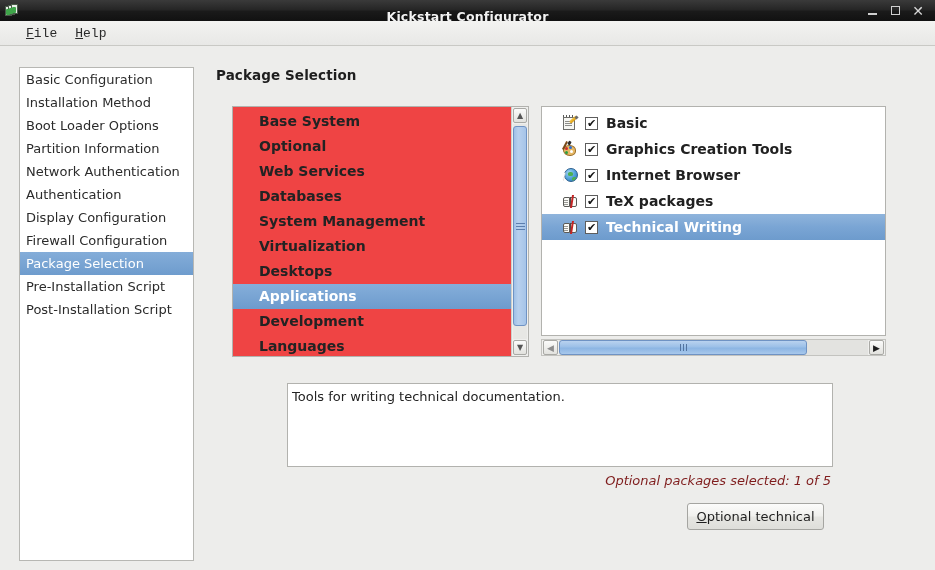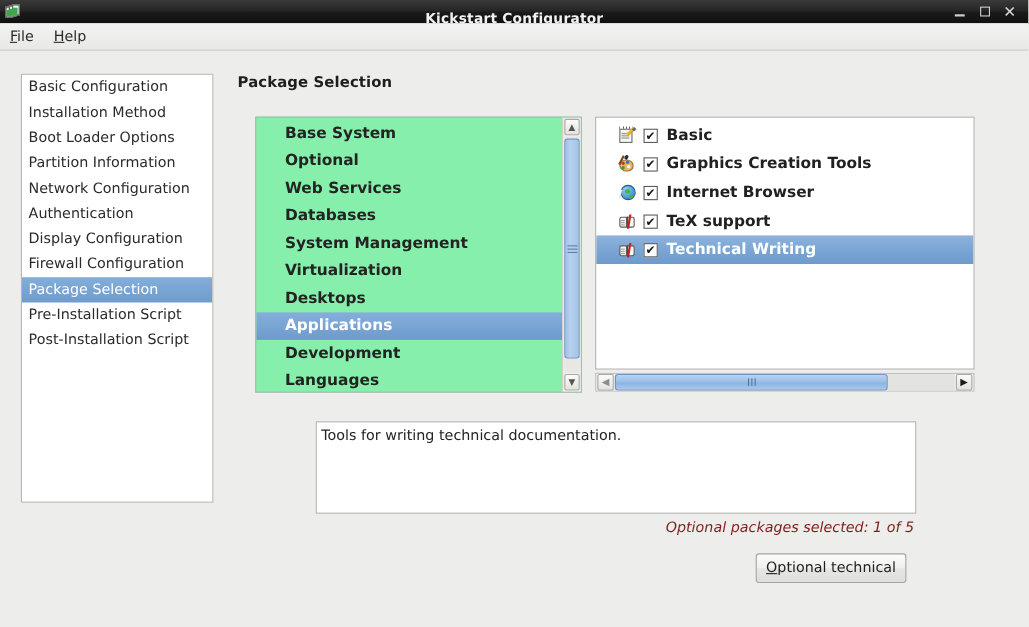--- a/index.html
+++ b/index.html
@@ -45,28 +45,28 @@
         display:flex;align-items:center;justify-content:center;cursor:default;}
   .wbtn .mindash{display:block;width:9px;height:2px;background:#cfcfcf;margin-top:6px;}
   .wbtn .maxsq{display:block;width:9px;height:9px;border:1.6px solid #cfcfcf;box-sizing:border-box;}
   .wbtn .closex{font-size:14px;font-weight:bold;color:#d8d8d8;line-height:10px;}
 
   
   .menubar{
     position:absolute;left:0;top:21px;width:935px;height:25px;
     background:linear-gradient(to bottom,#f3f3f1 0%,#e8e8e6 100%);
     border-bottom:1px solid #c9c9c5;
-    display:flex;align-items:center;padding-left:0;box-sizing:border-box;
+    display:flex;align-items:center;padding-left:17px;box-sizing:border-box;font-family:Liberation Mono, monospace;
   }
   .menuitem{font-size:13px;color:#2a2a2a;padding:2px 9px;cursor:default;}
   .menuitem u{text-decoration:underline;}
 
   
   .sidebar{
-    position:absolute;left:19px;top:67px;width:175px;height:390px;
+    position:absolute;left:19px;top:67px;width:175px;height:494px;
     background:#ffffff;border:1px solid #b7b7b3;box-sizing:border-box;
     overflow:hidden;
   }
   .side-item{
     height:23px;line-height:23px;padding-left:6px;font-size:13px;color:#2b2b2b;
     white-space:nowrap;cursor:default;
   }
   .side-item.sel{
     background:linear-gradient(to bottom,#84add9 0%,#6e9ccd 100%);
     color:#ffffff;
@@ -74,21 +74,21 @@
 
   
   .section-title{
     position:absolute;left:216px;top:67px;
     font-size:13.5px;font-weight:bold;color:#1e1e1e;letter-spacing:.1px;
   }
 
   
   .catbox{
     position:absolute;left:232px;top:106px;width:297px;height:251px;
-    background:#86efac;border:1px solid #b2b2ae;box-sizing:border-box;
+    background:#ef4444;border:1px solid #b2b2ae;box-sizing:border-box;
     display:flex;
   }
   .catlist{flex:1;overflow:hidden;padding-top:2px;}
   .cat-item{
     height:25px;line-height:25px;padding-left:26px;
     font-size:14px;font-weight:bold;color:#232323;white-space:nowrap;cursor:default;
   }
   .cat-item.sel{
     background:linear-gradient(to bottom,#85aeda 0%,#6d9bcd 100%);
     color:#ffffff;
@@ -261,21 +261,21 @@
   <div class="menubar">
     <div class="menuitem"><u>F</u><span>ile</span></div>
     <div class="menuitem"><u>H</u><span>elp</span></div>
   </div>
 
   <div class="sidebar" id="sidebar">
       <div class="side-item">Basic Configuration</div>
       <div class="side-item">Installation Method</div>
       <div class="side-item">Boot Loader Options</div>
       <div class="side-item">Partition Information</div>
-      <div class="side-item">Network Configuration</div>
+      <div class="side-item">Network Authentication</div>
       <div class="side-item">Authentication</div>
       <div class="side-item">Display Configuration</div>
       <div class="side-item">Firewall Configuration</div>
       <div class="side-item sel">Package Selection</div>
       <div class="side-item">Pre-Installation Script</div>
       <div class="side-item">Post-Installation Script</div>
     </div>
 
   <div class="section-title">Package Selection</div>
 
@@ -349,21 +349,21 @@
         <span class="picon ic-book">
           <span class="pgl"></span>
           <span class="pgr"></span>
           <span class="tl t1"></span>
           <span class="tl t2"></span>
           <span class="tl t3"></span>
           <span class="spine"></span>
           <span class="mark"></span>
         </span>
         <span class="chk">✔</span>
-        <span class="plabel">TeX support</span>
+        <span class="plabel">TeX packages</span>
       </div>
       <div class="pkg-item sel">
         <span class="picon ic-book">
           <span class="pgl"></span>
           <span class="pgr"></span>
           <span class="tl t1"></span>
           <span class="tl t2"></span>
           <span class="tl t3"></span>
           <span class="spine"></span>
           <span class="mark"></span>

